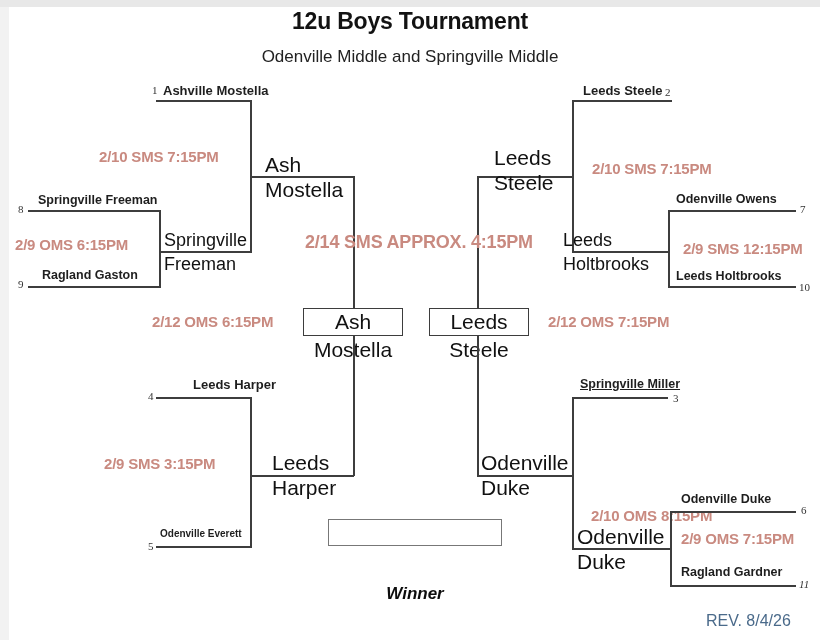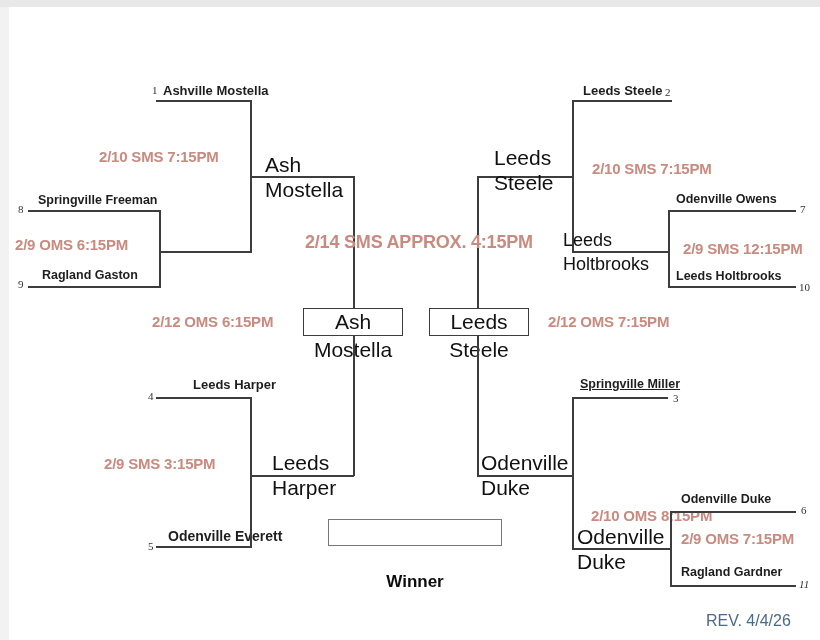--- a/index.html
+++ b/index.html
@@ -141,20 +141,22 @@
 </style>
 </head>
 <body>
 
 <div id="page">
 
   <div id="top-band" class="abs"></div>
   <div id="frame-left" class="abs"></div>
   <div id="frame-inner" class="abs"></div>
 
+  <div id="title" class="abs">12u Boys Tournament</div>
+  <div id="subtitle" class="abs">Odenville Middle and Springville Middle</div>
 
   <div class="abs seed-num" style="left:152px; top:84px;">1</div>
   <div class="abs team-small" style="left:163px; top:83px;">Ashville Mostella</div>
   <div class="abs hline" style="left:156px; top:100px; width:96px;"></div>
 
   <div class="abs vline" style="left:250px; top:100px; height:152px;"></div>
 
   <div class="abs gametime" style="left:99px; top:148px;">2/10 SMS 7:15PM</div>
 
   <div class="abs seed-num" style="left:18px; top:203px;">8</div>
@@ -163,20 +165,24 @@
 
   <div class="abs seed-num" style="left:18px; top:278px;">9</div>
   <div class="abs team-small" style="left:42px; top:268px; font-size:12.5px;">Ragland Gaston</div>
   <div class="abs hline" style="left:28px; top:286px; width:132px;"></div>
 
   <div class="abs vline" style="left:159px; top:210px; height:78px;"></div>
 
   <div class="abs gametime" style="left:15px; top:236px;">2/9 OMS 6:15PM</div>
 
   <div class="abs hline" style="left:159px; top:251px; width:93px;"></div>
+  <div class="abs advancer" style="left:164px; top:228px; font-size:18px; line-height:24px;">
+    <span class="ln">Springville</span>
+    <span class="ln">Freeman</span>
+  </div>
 
   <div class="abs hline" style="left:252px; top:176px; width:102px;"></div>
   <div class="abs advancer" style="left:265px; top:152px;">
     <span class="ln">Ash</span>
     <span class="ln">Mostella</span>
   </div>
 
   <div class="abs vline" style="left:353px; top:176px; height:135px;"></div>
 
   <div class="abs team-small" style="left:583px; top:83px;">Leeds Steele</div>
@@ -234,21 +240,21 @@
   <div class="abs gametime" style="left:548px; top:313px;">2/12 OMS 7:15PM</div>
 
   <div class="abs vline" style="left:353px; top:336px; height:140px;"></div>
   <div class="abs vline" style="left:477px; top:336px; height:140px;"></div>
 
   <div class="abs seed-num" style="left:148px; top:390px;">4</div>
   <div class="abs team-small" style="left:165px; top:377px;padding-left:28px;">Leeds Harper</div>
   <div class="abs hline" style="left:156px; top:397px; width:96px;"></div>
 
   <div class="abs seed-num" style="left:148px; top:540px;">5</div>
-  <div class="abs team-small" style="left:168px; top:528px; font-size:14px;">Odenville Everett</div>
+  <div class="abs team-small" style="left:160px; top:528px; font-size:10px;">Odenville Everett</div>
   <div class="abs hline" style="left:156px; top:546px; width:96px;"></div>
 
   <div class="abs vline" style="left:250px; top:397px; height:151px;"></div>
 
   <div class="abs gametime" style="left:104px; top:455px;">2/9 SMS 3:15PM</div>
 
   <div class="abs hline" style="left:252px; top:475px; width:102px;"></div>
   <div class="abs advancer" style="left:272px; top:450px;">
     <span class="ln">Leeds</span>
     <span class="ln">Harper</span>
@@ -282,17 +288,17 @@
 
   <div class="abs hline" style="left:572px; top:548px; width:100px;"></div>
   <div class="abs advancer" style="left:577px; top:524px;">
     <span class="ln">Odenville</span>
     <span class="ln">Duke</span>
   </div>
 
   <div id="winner-box" class="abs" style="left:328px; top:519px; width:174px; height:27px;">
     <span style="display:block; text-align:center; line-height:25px; font-size:19px;"></span>
   </div>
-  <div id="winner-label" class="abs" style="left:328px; top:572px; width:174px;">Winner</div>
-
-  <div id="revision" class="abs" style="left:706px; top:612px;">REV. 4/4/26</div>
+  <div id="winner-label" class="abs" style="left:328px; top:584px; width:174px;font-style:italic;">Winner</div>
+
+  <div id="revision" class="abs" style="left:706px; top:612px;">REV. 8/4/26</div>
 
 </div>
 
 </body></html>

